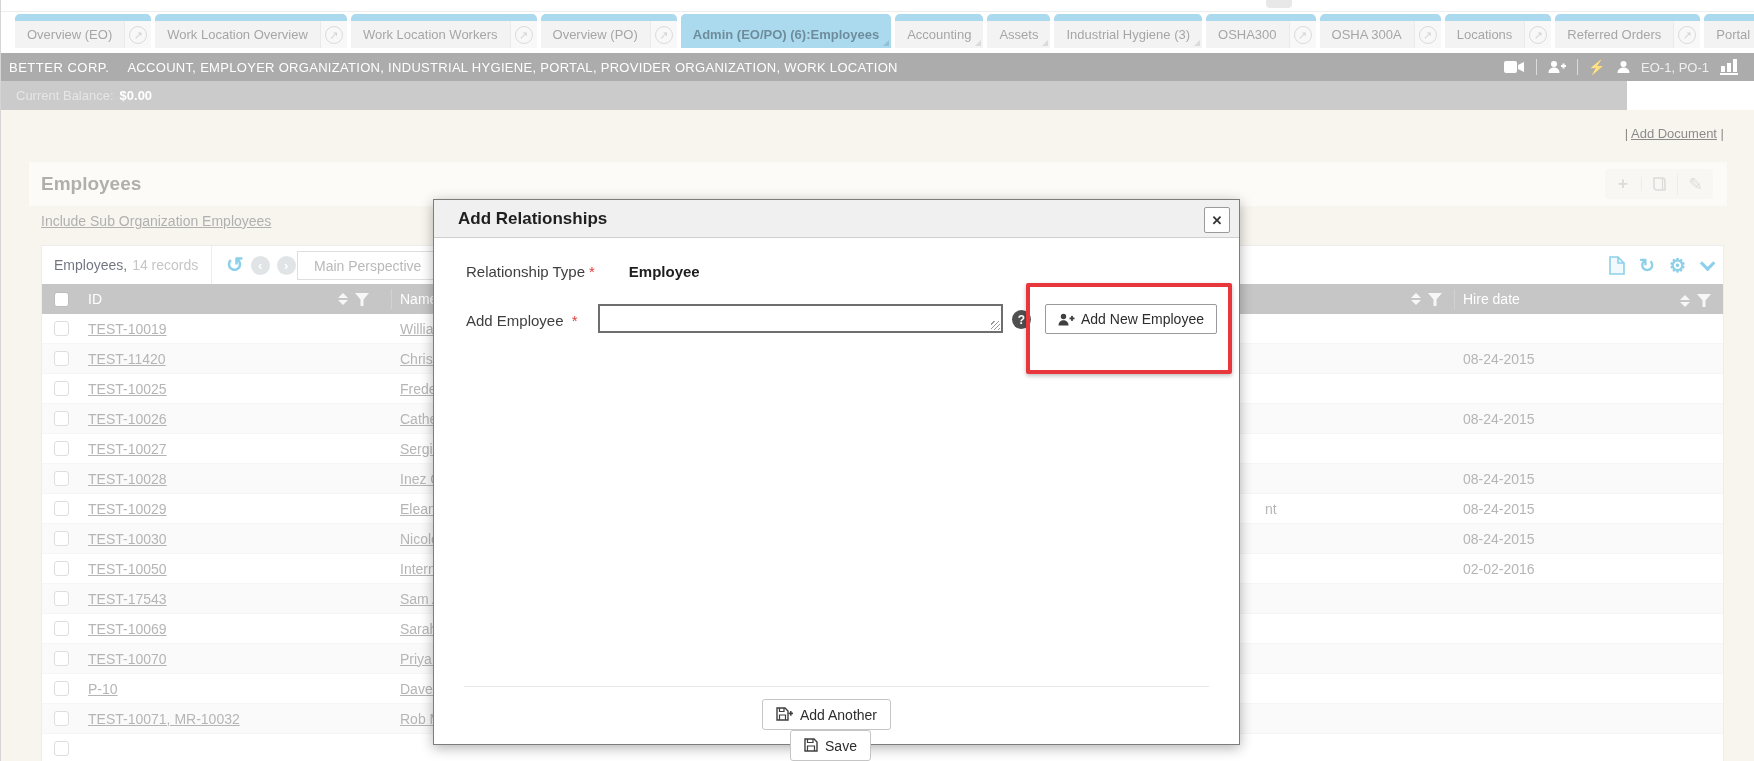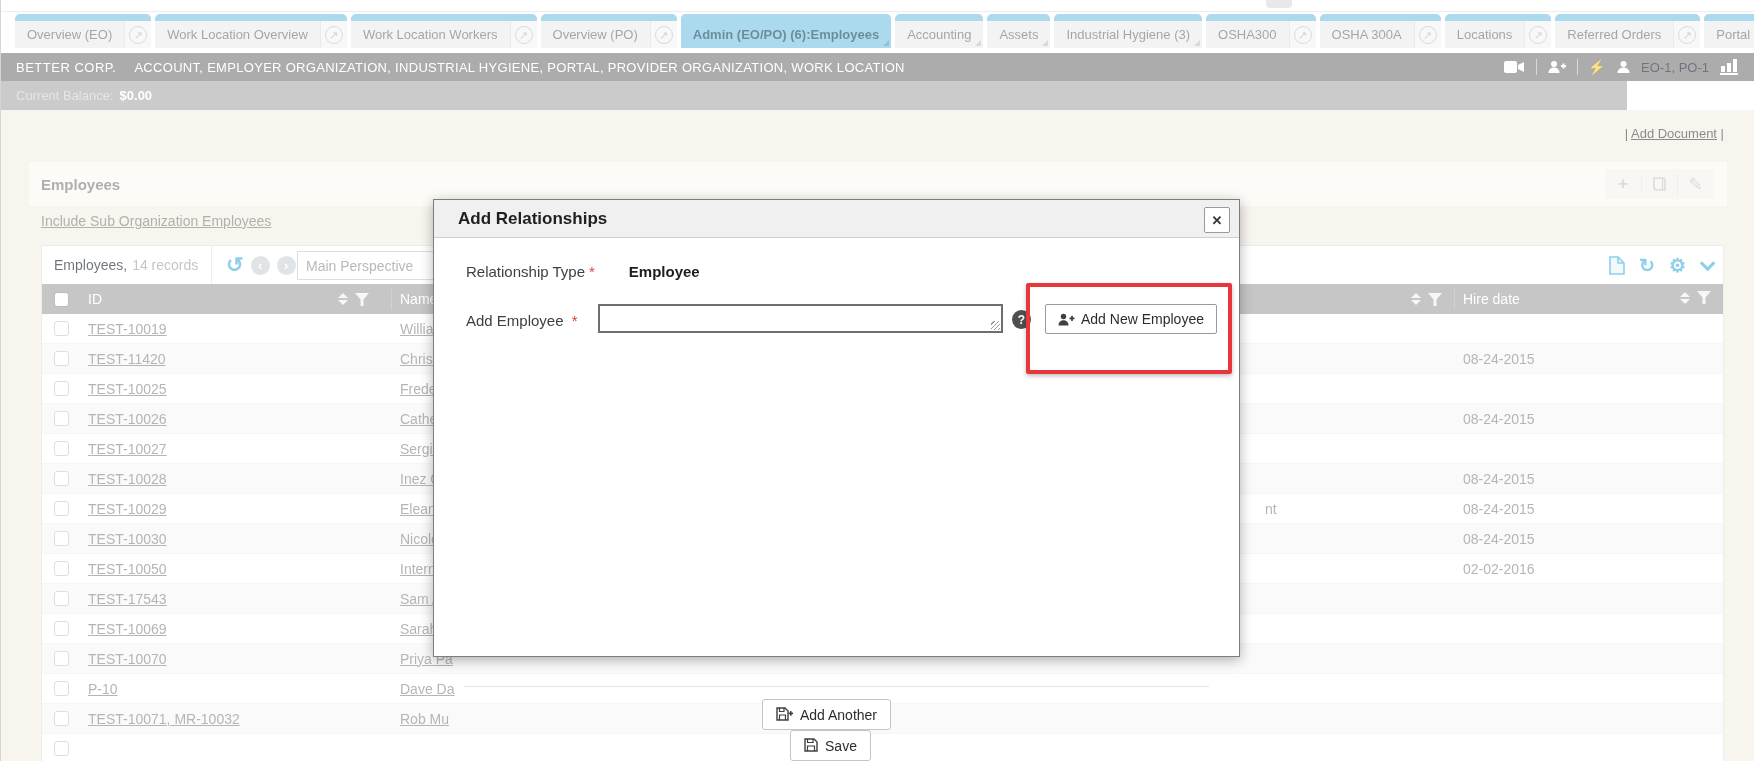--- a/index.html
+++ b/index.html
@@ -18,86 +18,86 @@
   .tab-label { display:flex; align-items:center; padding:0 12px; font-size:13px; color:#6a6a6a; white-space:nowrap; }
   .tab-ext { width:27px; display:flex; align-items:center; justify-content:center; border-left:1px solid #dcdcdc; background:#f4f4f4; border-radius:0 0 0 0; }
   .tab-ext .circ { width:18px; height:18px; border:1px solid #c2c2c2; border-radius:50%; color:#b5b5b5; font-size:11px; line-height:16px; text-align:center; }
   .tab.ddl::after { content:""; position:absolute; right:2px; bottom:2px; width:0; height:0; border-left:6px solid transparent; border-bottom:6px solid #c2c2c2; }
   .tab.active { background:#73c0e3; }
   .tab.active .tab-label { color:#0d3f58; font-weight:bold; }
   .tab.active::after { border-bottom-color:#4d96ba; }
 
   
   .appheader { position:absolute; left:0; top:53px; width:1754px; height:28px; background:#767676; color:#fff; display:flex; align-items:center; font-size:13px; }
-  .org-name { margin-left:15px; letter-spacing:.5px; white-space:nowrap; }
+  .org-name { margin-left:8px; letter-spacing:.5px; white-space:nowrap; }
   .module-list { margin-left:18px; letter-spacing:.3px; white-space:nowrap; }
   .hdr-counters { position:absolute; left:998px; top:0; height:28px; display:flex; align-items:center; gap:8px; }
   .ctr-label { color:#d8d8d8; }
   .badge { background:#e17067; color:#7c1f1b; font-weight:bold; font-size:12px; padding:1px 5px; border-radius:2px; }
   .hdr-icons { position:absolute; right:17px; top:0; height:28px; display:flex; align-items:center; gap:11px; }
   .vdiv { width:1px; height:16px; background:rgba(255,255,255,.55); }
-  .scope-text { color:#0f172a; font-size:13px;text-align:center; }
+  .scope-text { color:#e5e5e5; font-size:13px;text-align:center; }
   .bolt { color:#fff; font-size:14px; }
   .chart-ic { border-bottom:2px solid #fff; padding-bottom:1px; display:flex; }
 
   
   .balancebar { position:absolute; left:0; top:81px; width:1626px; height:29px; background:#a8a8a8; display:flex; align-items:center; font-size:13px; }
   .bal-label { margin-left:15px; color:#d6d6d6; }
   .bal-value { margin-left:6px; color:#fff; font-weight:bold; }
 
   
   .content { position:absolute; left:0; top:110px; width:1754px; height:651px; background:#f3eee4; }
   .adddoc { position:absolute; top:16px; right:31px; font-size:13px; color:#3c3c3c; }
   .adddoc a { color:#3c3c3c; text-decoration:underline; cursor:pointer; }
   .panel-header { position:absolute; left:28px; top:52px; width:1698px; height:44px; background:#faf8f4; display:flex; align-items:center; }
-  .panel-title { margin-left:12px; font-size:15px; font-weight:bold; color:#7b7a76; }
+  .panel-title { margin-left:12px; font-size:19px; font-weight:bold; color:#7b7a76; }
   .panel-icons { margin-left:auto; margin-right:14px; display:flex; align-items:center; height:30px; background:#f4f2ec; border-radius:3px; }
   .panel-icons .pic { width:36px; display:flex; align-items:center; justify-content:center; color:#c4c4c4; font-size:17px; }
   .panel-icons .pic + .pic { border-left:1px solid #e5e2da; }
   .include-link { position:absolute; left:40px; top:103px; font-size:14px; color:#7c7c7c; text-decoration:underline; cursor:pointer; }
 
   
   .grid { position:absolute; left:40px; top:135px; width:1683px; background:#fff; border:1px solid #e2e2e2; }
   .grid-toolbar { height:38px; display:flex; align-items:center; position:relative; }
   .records-box { width:170px; height:38px; border-right:1px solid #e2e2e2; display:flex; align-items:center; padding:0 12px; font-size:14px; white-space:nowrap; overflow:hidden; }
   .records-title { font-weight:normal; color:#0f172a; }
   .records-count { color:#9e9e9e; margin-left:5px; }
   .undo-ic { margin-left:14px; color:#43b1dc; font-size:21px; font-weight:bold; line-height:20px; cursor:pointer; }
   .pn-circle { width:19px; height:19px; border-radius:50%; background:#ccd3d6; color:#fff; font-size:13px; font-weight:bold; display:flex; align-items:center; justify-content:center; margin-left:7px; cursor:pointer; }
-  .perspective { position:absolute; left:255px; top:5px; width:165px; height:29px; border:1px solid #c9c9c9; background:#fff; display:flex; align-items:center; padding:0 8px; font-size:14px; color:#8a8a8a; cursor:pointer; }
+  .perspective { position:absolute; left:255px; top:5px; width:165px; height:29px; border:1px solid #c9c9c9; background:#fff; display:flex; align-items:center; padding:0 16px; font-size:14px; color:#8a8a8a; cursor:pointer; }
   .perspective .chev { margin-left:auto; width:8px; height:8px; border-right:2px solid #9a9a9a; border-bottom:2px solid #9a9a9a; transform:rotate(45deg) translateY(-2px); }
   .gt-icons { position:absolute; right:12px; top:0; height:38px; display:flex; align-items:center; gap:14px; }
   .blue-ic { color:#43b1dc; font-size:19px; font-weight:bold; cursor:pointer; display:flex; align-items:center; }
   .chev-dn { width:11px; height:11px; border-right:3px solid #43b1dc; border-bottom:3px solid #43b1dc; transform:rotate(45deg) translateY(-3px); cursor:pointer; }
 
   .thead { display:flex; height:30px; background:#a0a0a0; color:#fff; font-size:14px; align-items:center; }
   .trow { display:flex; height:30px; align-items:center; font-size:14px; border-bottom:1px solid #f0f0f0; background:#fff; }
   .trow.alt { background:#f7f7f7; }
   .c-check { width:38px; display:flex; justify-content:center; flex:0 0 auto; }
   .c-id { width:312px; padding-left:8px; flex:0 0 auto; display:flex; align-items:center; }
   .c-name { width:610px; padding-left:8px; flex:0 0 auto; overflow:hidden; white-space:nowrap; display:flex; align-items:center; }
   .c-mid { width:453px; padding-left:8px; flex:0 0 auto; overflow:hidden; white-space:nowrap; display:flex; align-items:center; }
-  .c-hire { flex:1; padding-left:8px; display:flex; align-items:flex-start; }
+  .c-hire { flex:1; padding-left:8px; display:flex; align-items:flex-end; }
   .thead .c-id, .thead .c-name, .thead .c-mid { border-right:1px solid #b4b4b4; height:20px; }
   .hd-icons { margin-left:auto; display:flex; align-items:center; gap:7px; }
   .c-id .hd-icons { padding-right:22px; } .c-mid .hd-icons, .c-hire .hd-icons { padding-right:12px; }
   .sort { display:flex; flex-direction:column; gap:2px; cursor:pointer; }
   .sort i { display:block; width:0; height:0; border-left:5px solid transparent; border-right:5px solid transparent; }
   .sort .up { border-bottom:5px solid #f2f2f2; } .sort .dn { border-top:5px solid #f2f2f2; }
   .cbx { width:15px; height:15px; background:#fff; border:1px solid #c9c9c9; border-radius:3px; cursor:pointer; }
   .thead .cbx { border-color:#8f8f8f; }
   .lnk { color:#848484; text-decoration:underline; cursor:pointer; white-space:nowrap; }
   .cellmuted { color:#848484; }
   .mid-frag { margin-left:255px; color:#848484; }
 
   
   .dim-overlay { position:absolute; inset:0; background:rgba(255,255,255,.40); z-index:10; }
 
   
-  .modal { position:absolute; left:432px; top:199px; width:807px; height:458px; background:#fff; border:1px solid #7d7d7d; box-shadow:0 3px 12px rgba(0,0,0,.3); z-index:20; }
+  .modal { position:absolute; left:432px; top:199px; width:807px; height:546px; background:#fff; border:1px solid #7d7d7d; box-shadow:0 3px 12px rgba(0,0,0,.3); z-index:20; }
   .modal-header { position:relative; height:38px; background:#f0f0f0; border-bottom:1px solid #cfcfcf; display:flex; align-items:center; }
   .modal-title { margin-left:24px; font-size:17px; font-weight:bold; color:#1f1f1f; }
   .modal-close { position:absolute; right:9px; top:7px; width:26px; height:26px; background:#fff; border:1px solid #9a9a9a; border-radius:2px; display:flex; align-items:center; justify-content:center; font-size:13px; font-weight:bold; color:#333; cursor:pointer; }
   .frow1 { position:absolute; left:32px; top:63px; display:flex; align-items:center; font-size:15px; color:#3f3f3f; }
   .fval { margin-left:34px; font-weight:bold; color:#1d1d1d; }
   .req { color:#e03b3b; margin-left:4px; }
   .frow2-label { position:absolute; left:32px; top:112px; font-size:15px; color:#3f3f3f; }
   .emp-input { position:absolute; left:164px; top:104px; width:405px; height:29px; border:2px solid #6e6e6e; background:#fff; cursor:text; }
   .emp-input::after { content:""; position:absolute; right:1px; bottom:1px; width:9px; height:9px; background:repeating-linear-gradient(135deg, transparent 0 2px, #9a9a9a 2px 3px); }
   .help-circ { position:absolute; left:578px; top:110px; width:19px; height:19px; border-radius:50%; background:#4f4f4f; color:#fff; font-size:12px; font-weight:bold; display:flex; align-items:center; justify-content:center; cursor:pointer; }

